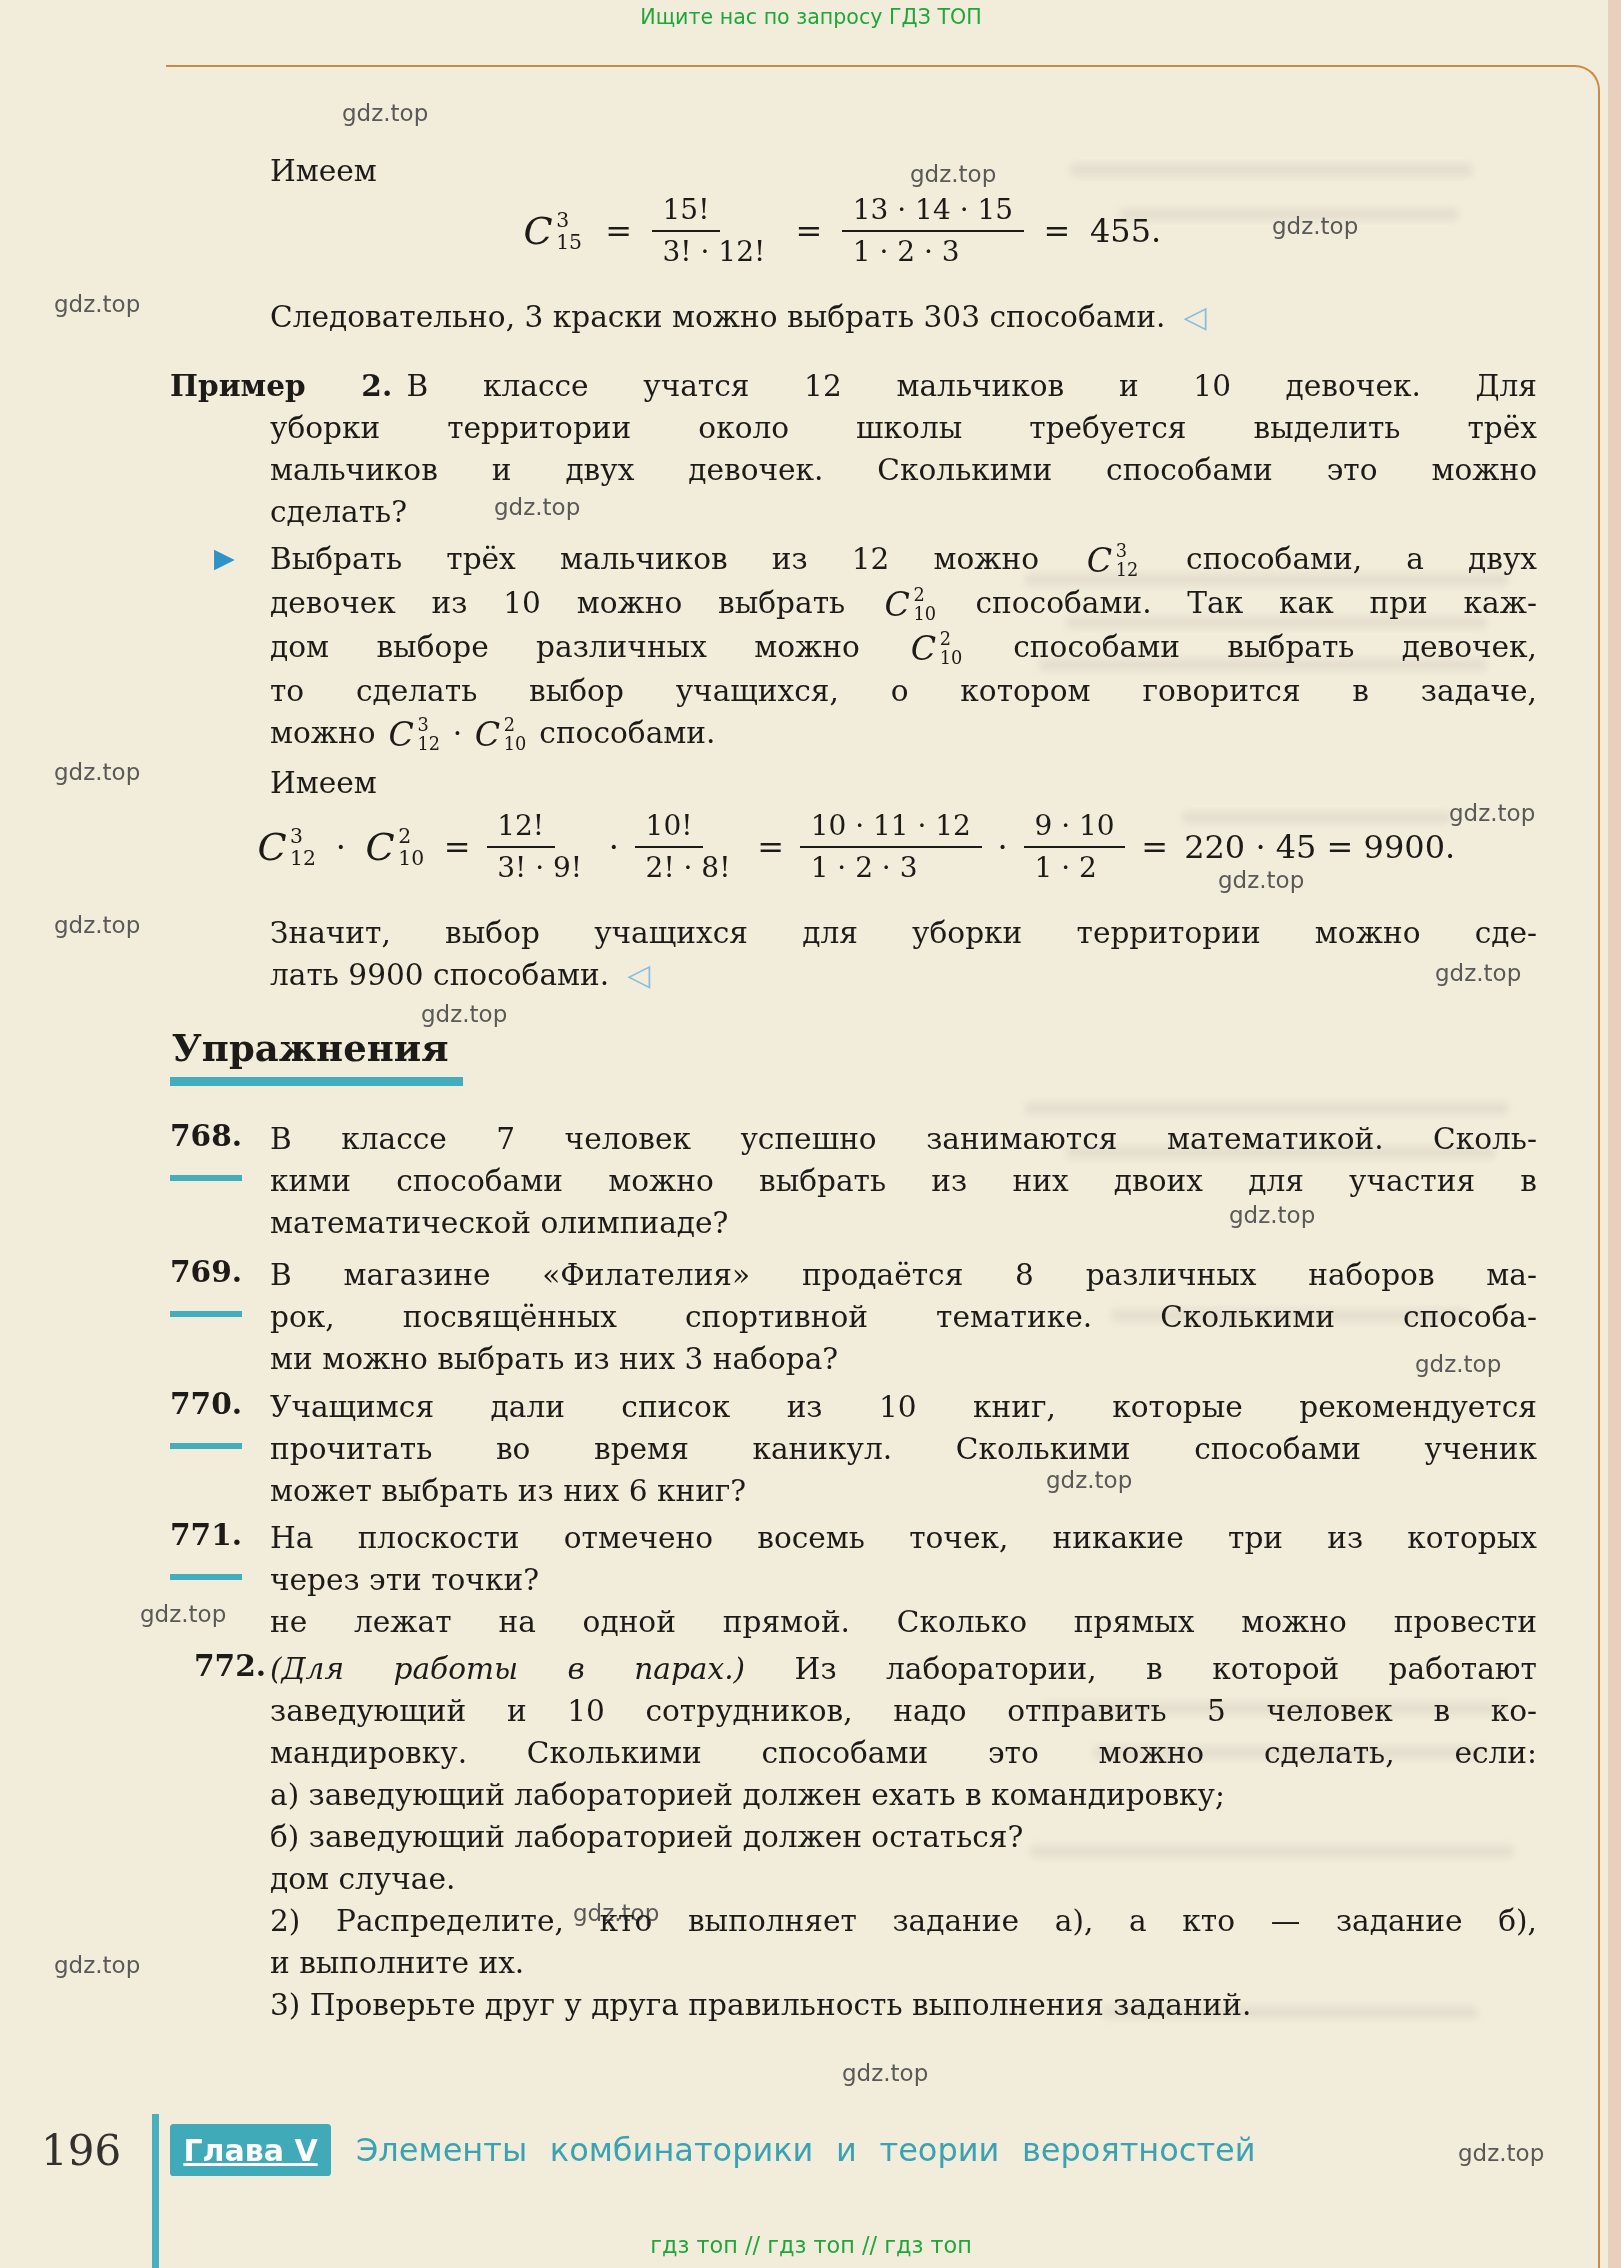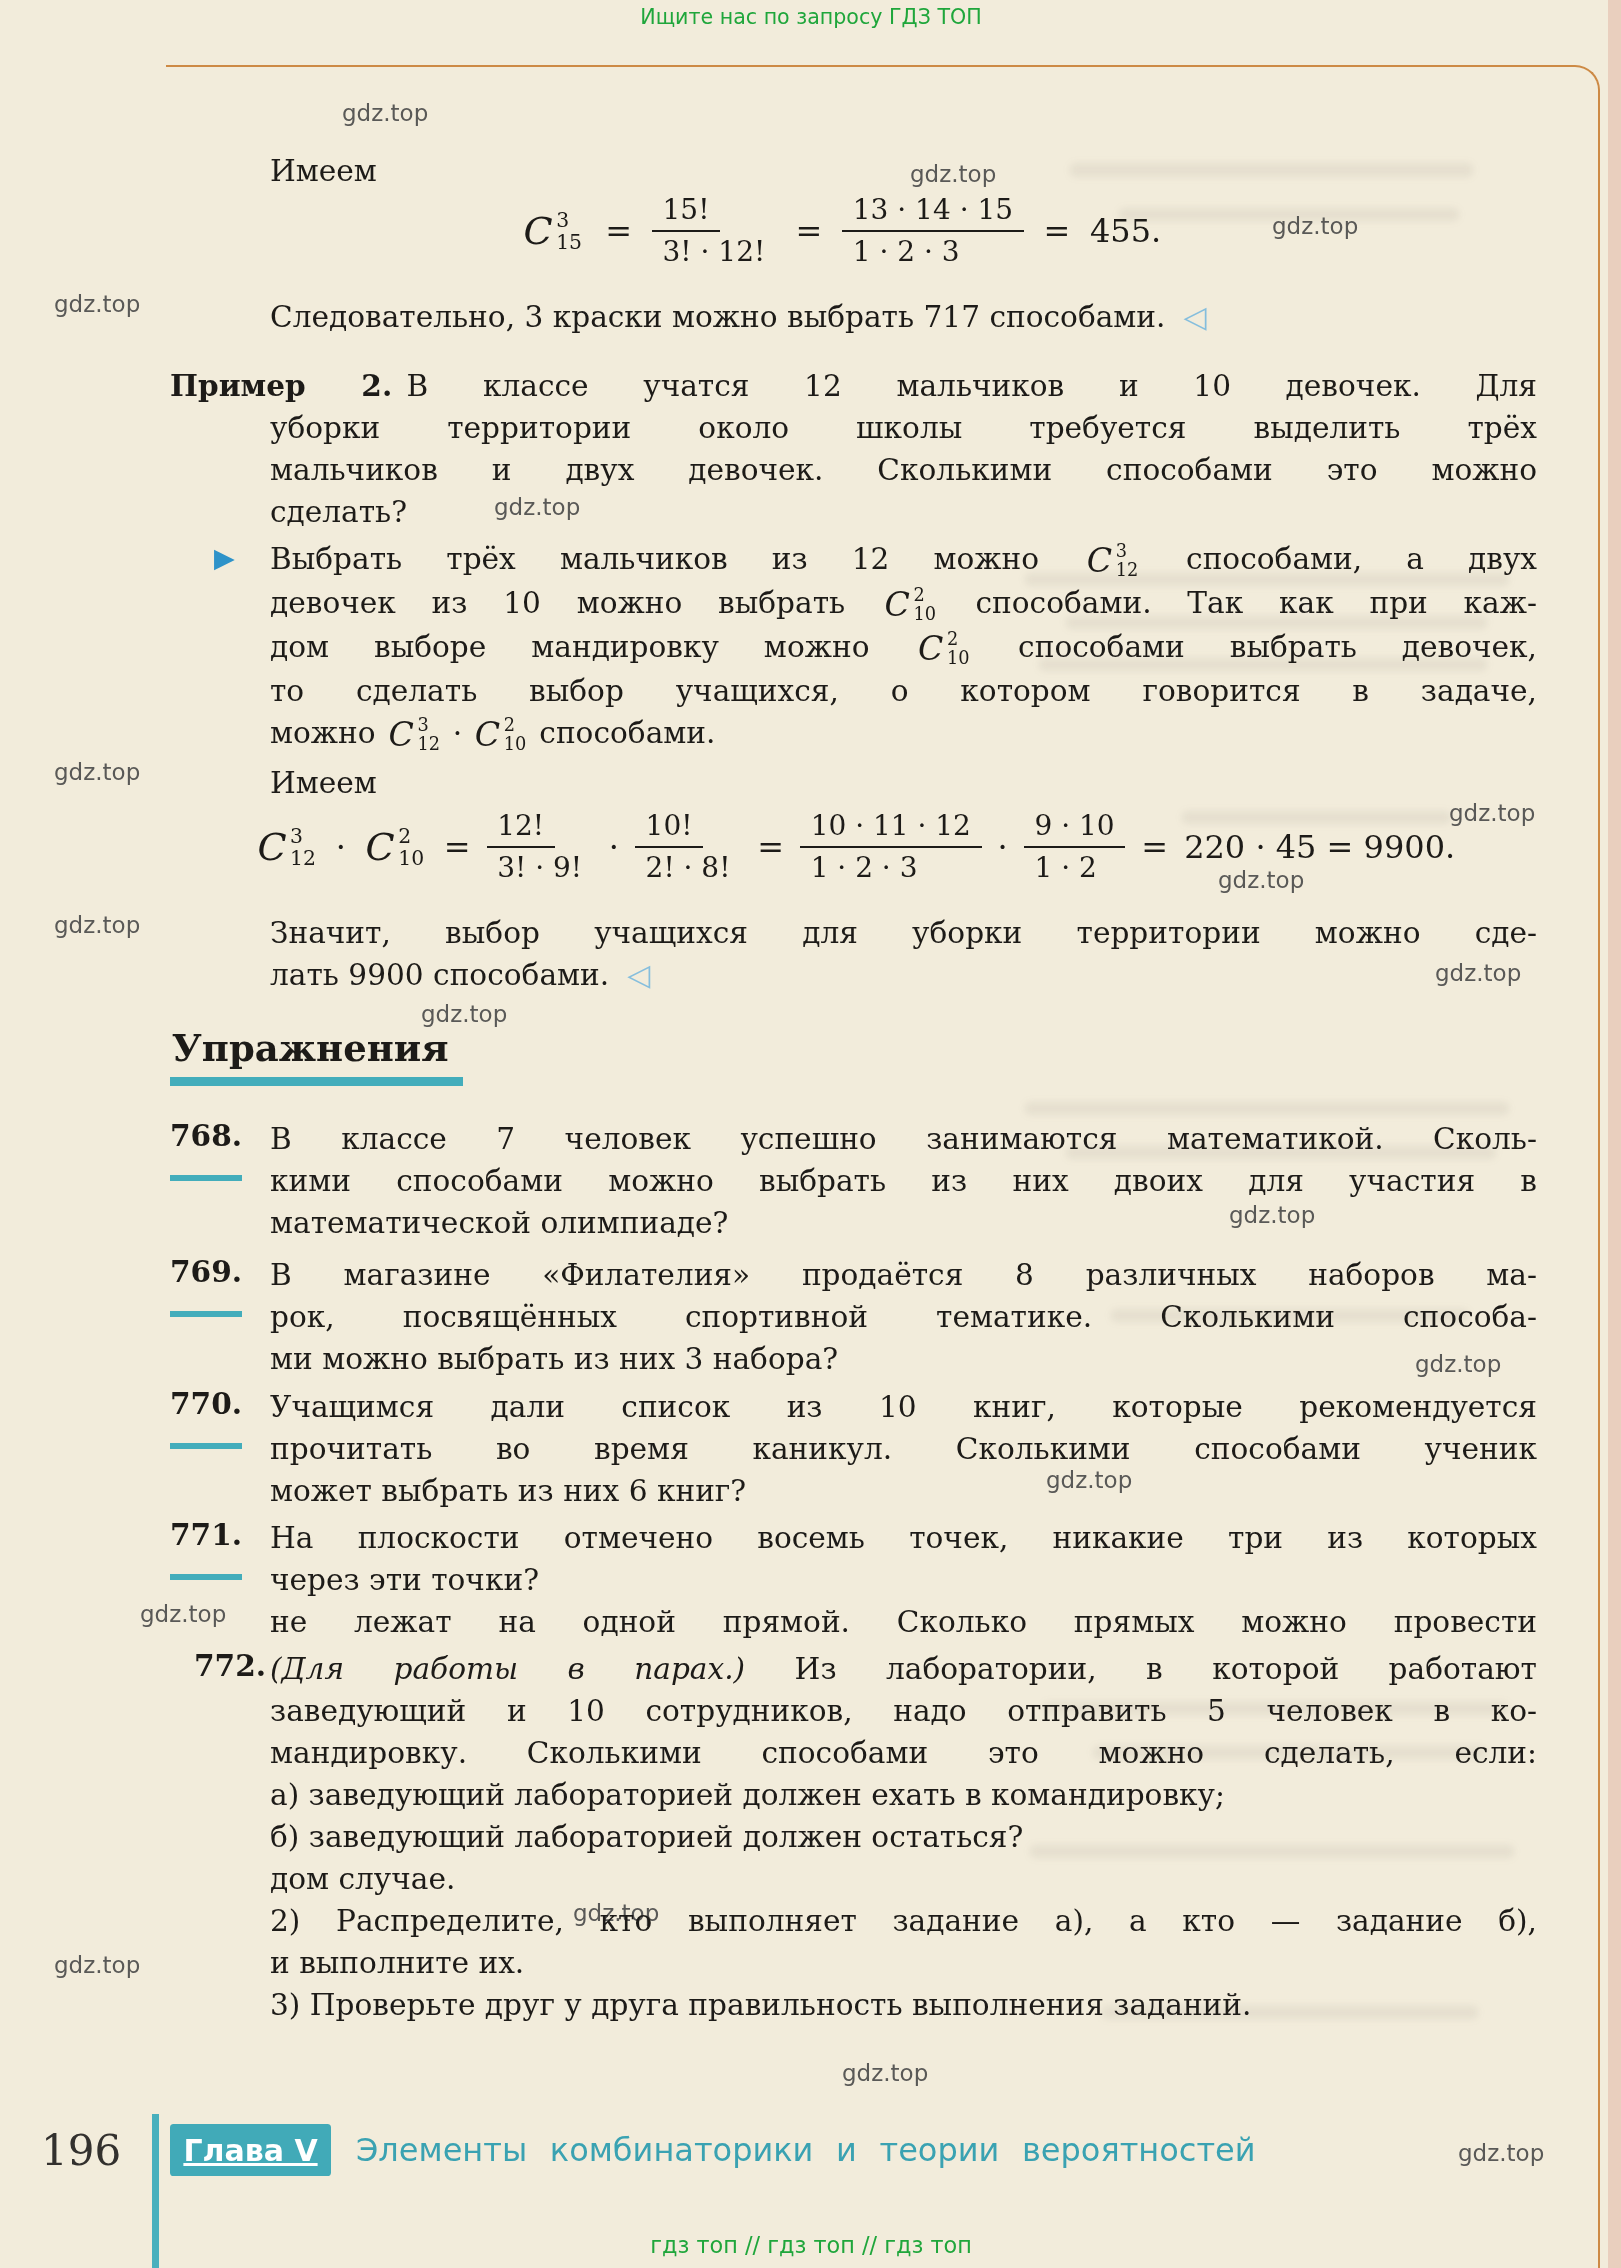--- a/index.html
+++ b/index.html
@@ -123,21 +123,21 @@
   <span>=</span>
   <span class="frac">
       <span class="fn">13 · 14 · 15</span>
       <span class="fd">1 · 2 · 3</span>
     </span>
   <span>=</span>
   <span>455.</span>
 </section>
 
 <section class="tblock" style="top:296px">
-  <div class="line last"><span>Следовательно, 3 краски можно выбрать 717 способами.</span><span class="endmark">◁</span></div>
+  <div class="line last"><span>Следовательно, 3 краски можно выбрать 303 способами.</span><span class="endmark">◁</span></div>
 </section>
 
 <section class="tblock" style="top:365px">
   <div class="line outdent"><span class="b lbl">Пример 2.</span><span>В классе учатся 12 мальчиков и 10 девочек. Для</span></div>
   <div class="line">уборки территории около школы требуется выделить трёх</div>
   <div class="line">мальчиков и двух девочек. Сколькими способами это можно</div>
   <div class="line last">сделать?</div>
 </section>
 
 <section class="tblock" style="top:538px">
@@ -149,21 +149,21 @@
           <span>12</span>
         </span>
       </span><span> способами, а двух</span></div>
   <div class="line"><span>девочек из 10 можно выбрать </span><span class="cns">
         <span class="cb">C</span>
         <span class="ss">
           <span>2</span>
           <span>10</span>
         </span>
       </span><span> способами. Так как при каж-</span></div>
-  <div class="line"><span>дом выборе мандировку можно </span><span class="cns">
+  <div class="line"><span>дом выборе различных можно </span><span class="cns">
         <span class="cb">C</span>
         <span class="ss">
           <span>2</span>
           <span>10</span>
         </span>
       </span><span> способами выбрать девочек,</span></div>
   <div class="line">то сделать выбор учащихся, о котором говорится в задаче,</div>
   <div class="line last"><span>можно </span><span class="cns">
         <span class="cb">C</span>
         <span class="ss">

